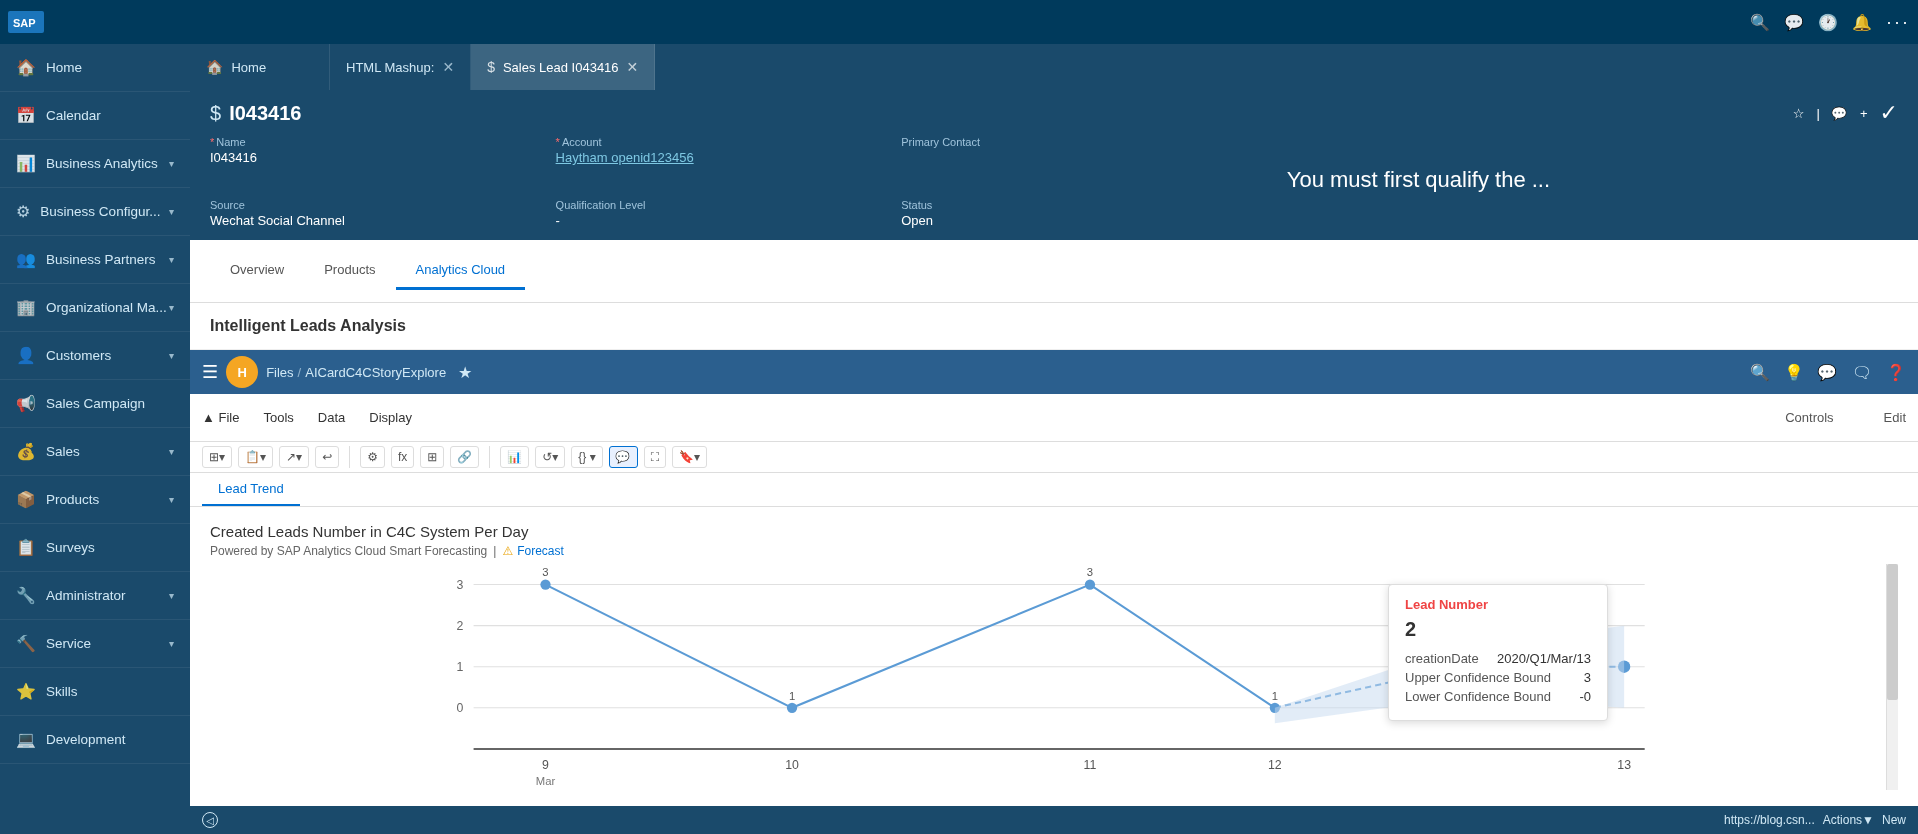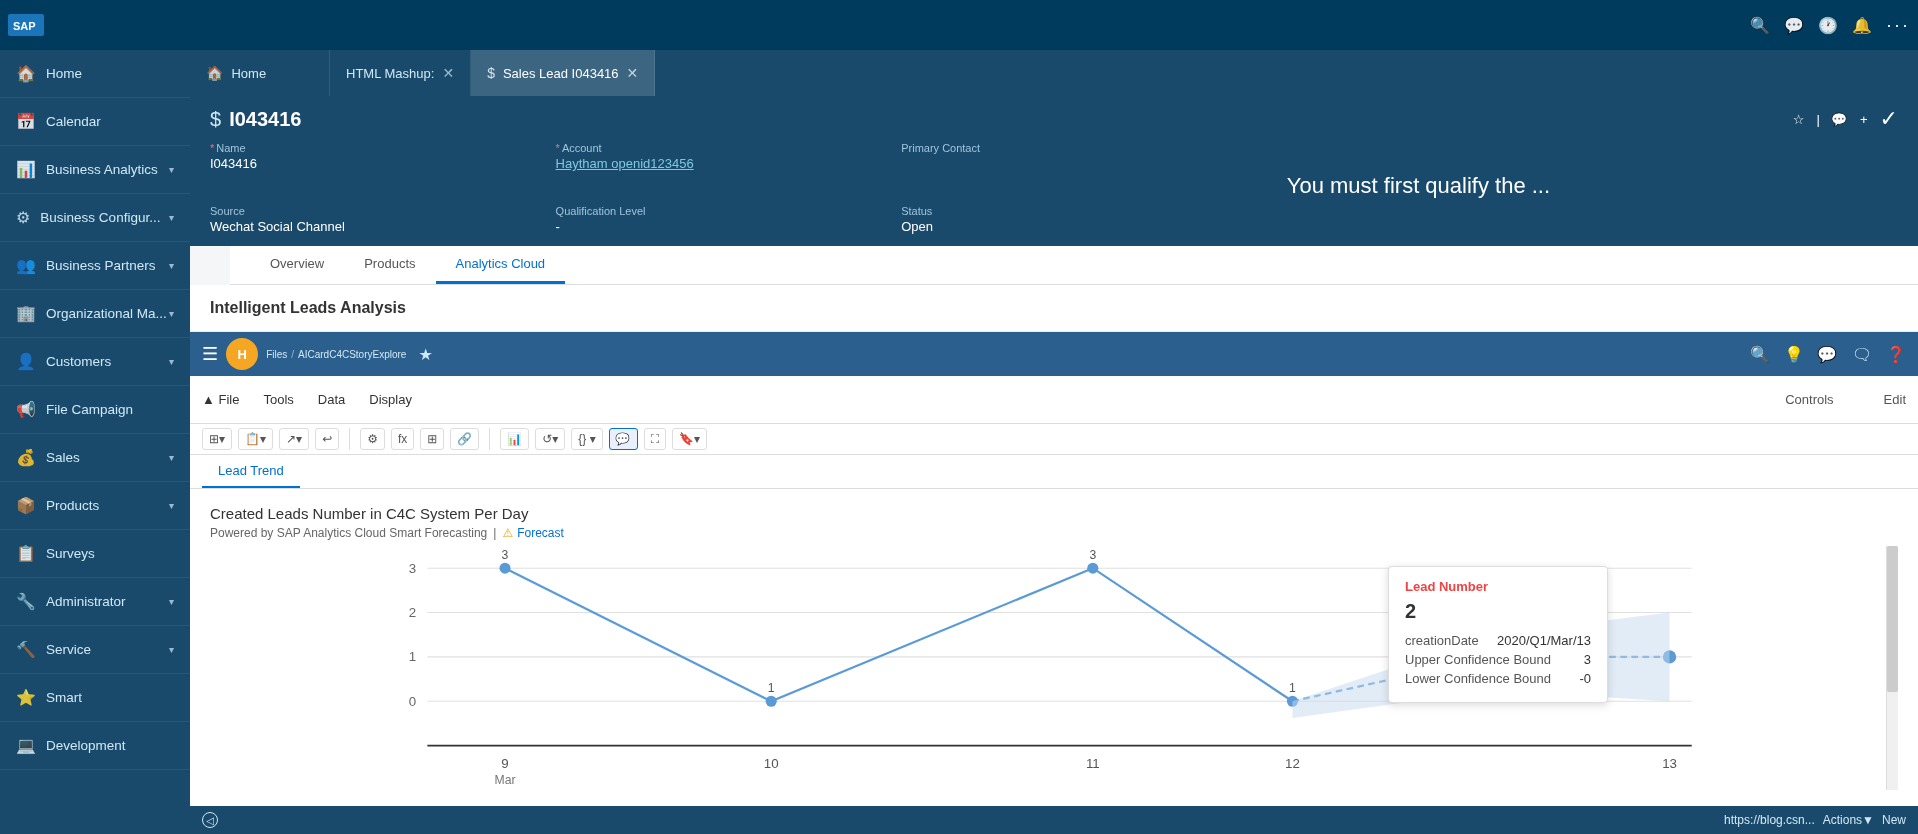--- a/index.html
+++ b/index.html
@@ -1,21 +1,21 @@
 <!DOCTYPE html>
 <html><head>
   <meta charset="utf-8">
   <style>
     * { box-sizing: border-box; margin: 0; padding: 0; }
     body { font-family: '72', Arial, sans-serif; font-size: 13px; background: #f5f6f7; color: #333; height: 834px; overflow: hidden; display: flex; flex-direction: column; }
 
     
     .top-bar {
       background: #003a5c;
-      height: 50px;
+      height: 44px;
       display: flex;
       align-items: center;
       justify-content: space-between;
       padding: 0 8px;
       flex-shrink: 0;
     }
     .top-bar-left { display: flex; align-items: center; }
     .sap-logo { width: 36px; height: 22px; }
     .top-bar-icons { display: flex; align-items: center; gap: 14px; }
     .top-bar-icon { color: #fff; font-size: 16px; cursor: pointer; opacity: 0.9; }
@@ -94,22 +94,21 @@
     .qualify-message { font-size: 22px; color: #fff; font-weight: 300; margin-left: 40px; }
     .qualify-icon { color: #fff; font-size: 22px; margin-left: auto; }
 
     
     .sub-tabs {
       background: #fff;
       border-bottom: 1px solid #ddd;
       display: flex;
       gap: 0;
       flex-shrink: 0;
-      padding: 0 20px;
-      margin-left: 40px;
+      padding: 12px 20px;
     }
     .sub-tab {
       padding: 10px 20px;
       cursor: pointer;
       font-size: 13px;
       color: #555;
       border-bottom: 3px solid transparent;
     }
     .sub-tab.active { color: #0070d2; border-bottom-color: #0070d2; font-weight: 500; }
 
@@ -149,21 +148,21 @@
       gap: 8px;
       flex-shrink: 0;
     }
     .sac-hamburger { color: #fff; font-size: 18px; cursor: pointer; }
     .sac-logo-circle {
       width: 32px; height: 32px; border-radius: 50%;
       background: #f5a623;
       display: flex; align-items: center; justify-content: center;
       color: #fff; font-weight: bold; font-size: 13px; cursor: pointer;
     }
-    .sac-path { color: #d0e8f5; font-size: 10px; display: flex; align-items: center; gap: 4px; }
+    .sac-path { color: #d0e8f5; font-size: 13px; display: flex; align-items: center; gap: 4px; }
     .sac-path-sep { opacity: 0.6; }
     .sac-star { color: #d0e8f5; font-size: 16px; cursor: pointer; margin-left: 4px; }
     .sac-toolbar-right { margin-left: auto; display: flex; align-items: center; gap: 14px; }
     .sac-toolbar-icon { color: #d0e8f5; font-size: 16px; cursor: pointer; }
 
     
     .file-toolbar {
       background: #fff;
       border-bottom: 1px solid #ddd;
       padding: 16px 12px;
@@ -364,21 +363,21 @@
     <div class="sidebar-item">
       <div class="sidebar-item-left">
         <span class="sidebar-icon">👤</span>
         <span>Customers</span>
       </div>
       <span class="sidebar-chevron">▾</span>
     </div>
     <div class="sidebar-item">
       <div class="sidebar-item-left">
         <span class="sidebar-icon">📢</span>
-        <span>File Campaign</span>
+        <span>Sales Campaign</span>
       </div>
     </div>
     <div class="sidebar-item">
       <div class="sidebar-item-left">
         <span class="sidebar-icon">💰</span>
         <span>Sales</span>
       </div>
       <span class="sidebar-chevron">▾</span>
     </div>
     <div class="sidebar-item">
@@ -404,21 +403,21 @@
     <div class="sidebar-item">
       <div class="sidebar-item-left">
         <span class="sidebar-icon">🔨</span>
         <span>Service</span>
       </div>
       <span class="sidebar-chevron">▾</span>
     </div>
     <div class="sidebar-item">
       <div class="sidebar-item-left">
         <span class="sidebar-icon">⭐</span>
-        <span>Smart</span>
+        <span>Skills</span>
       </div>
     </div>
     <div class="sidebar-item">
       <div class="sidebar-item-left">
         <span class="sidebar-icon">💻</span>
         <span>Development</span>
       </div>
     </div>
   </div>
 

